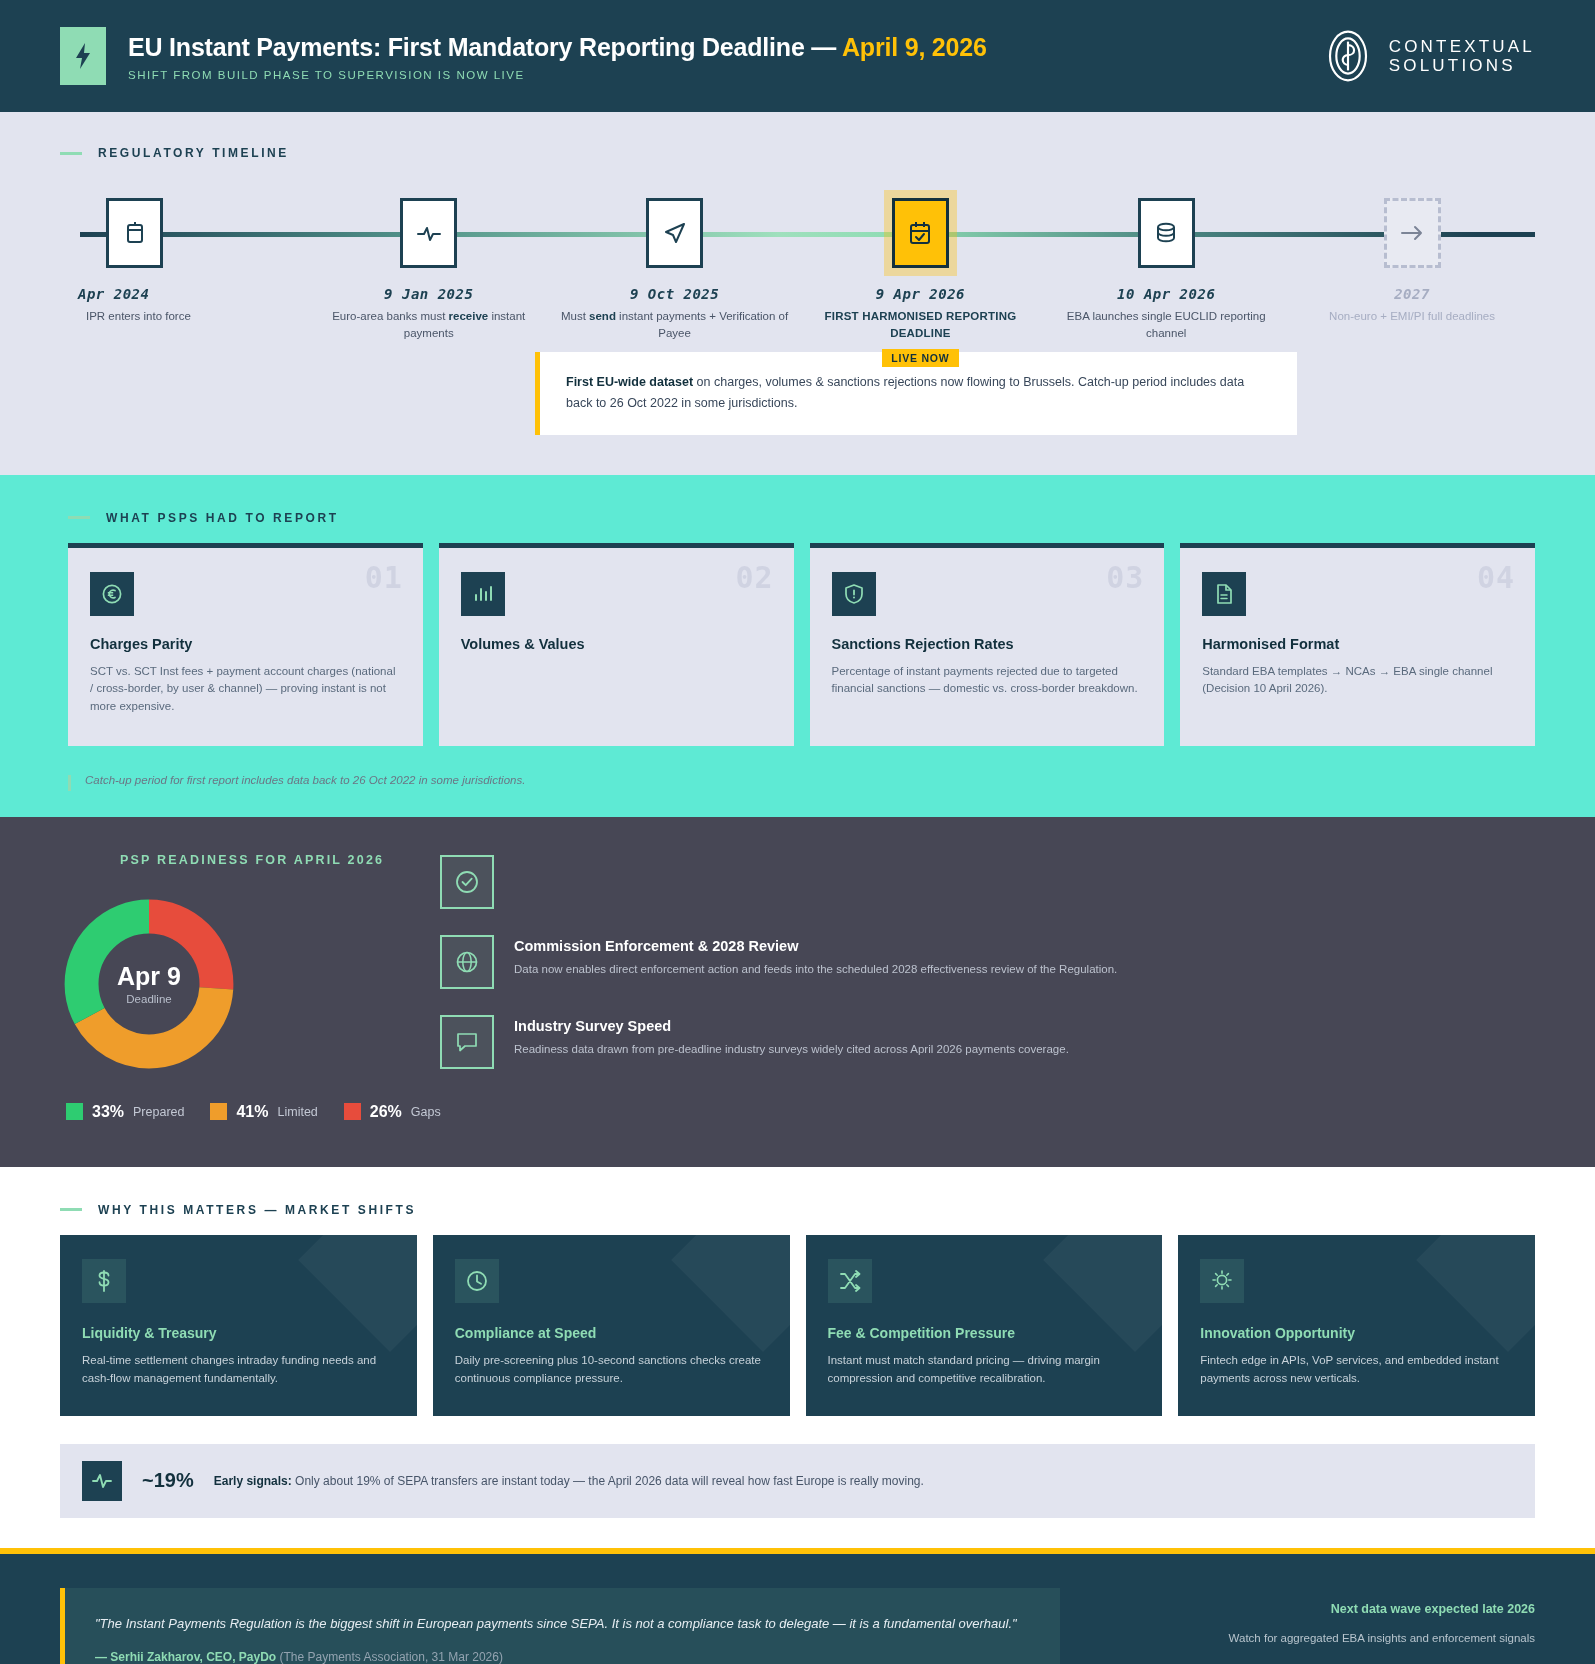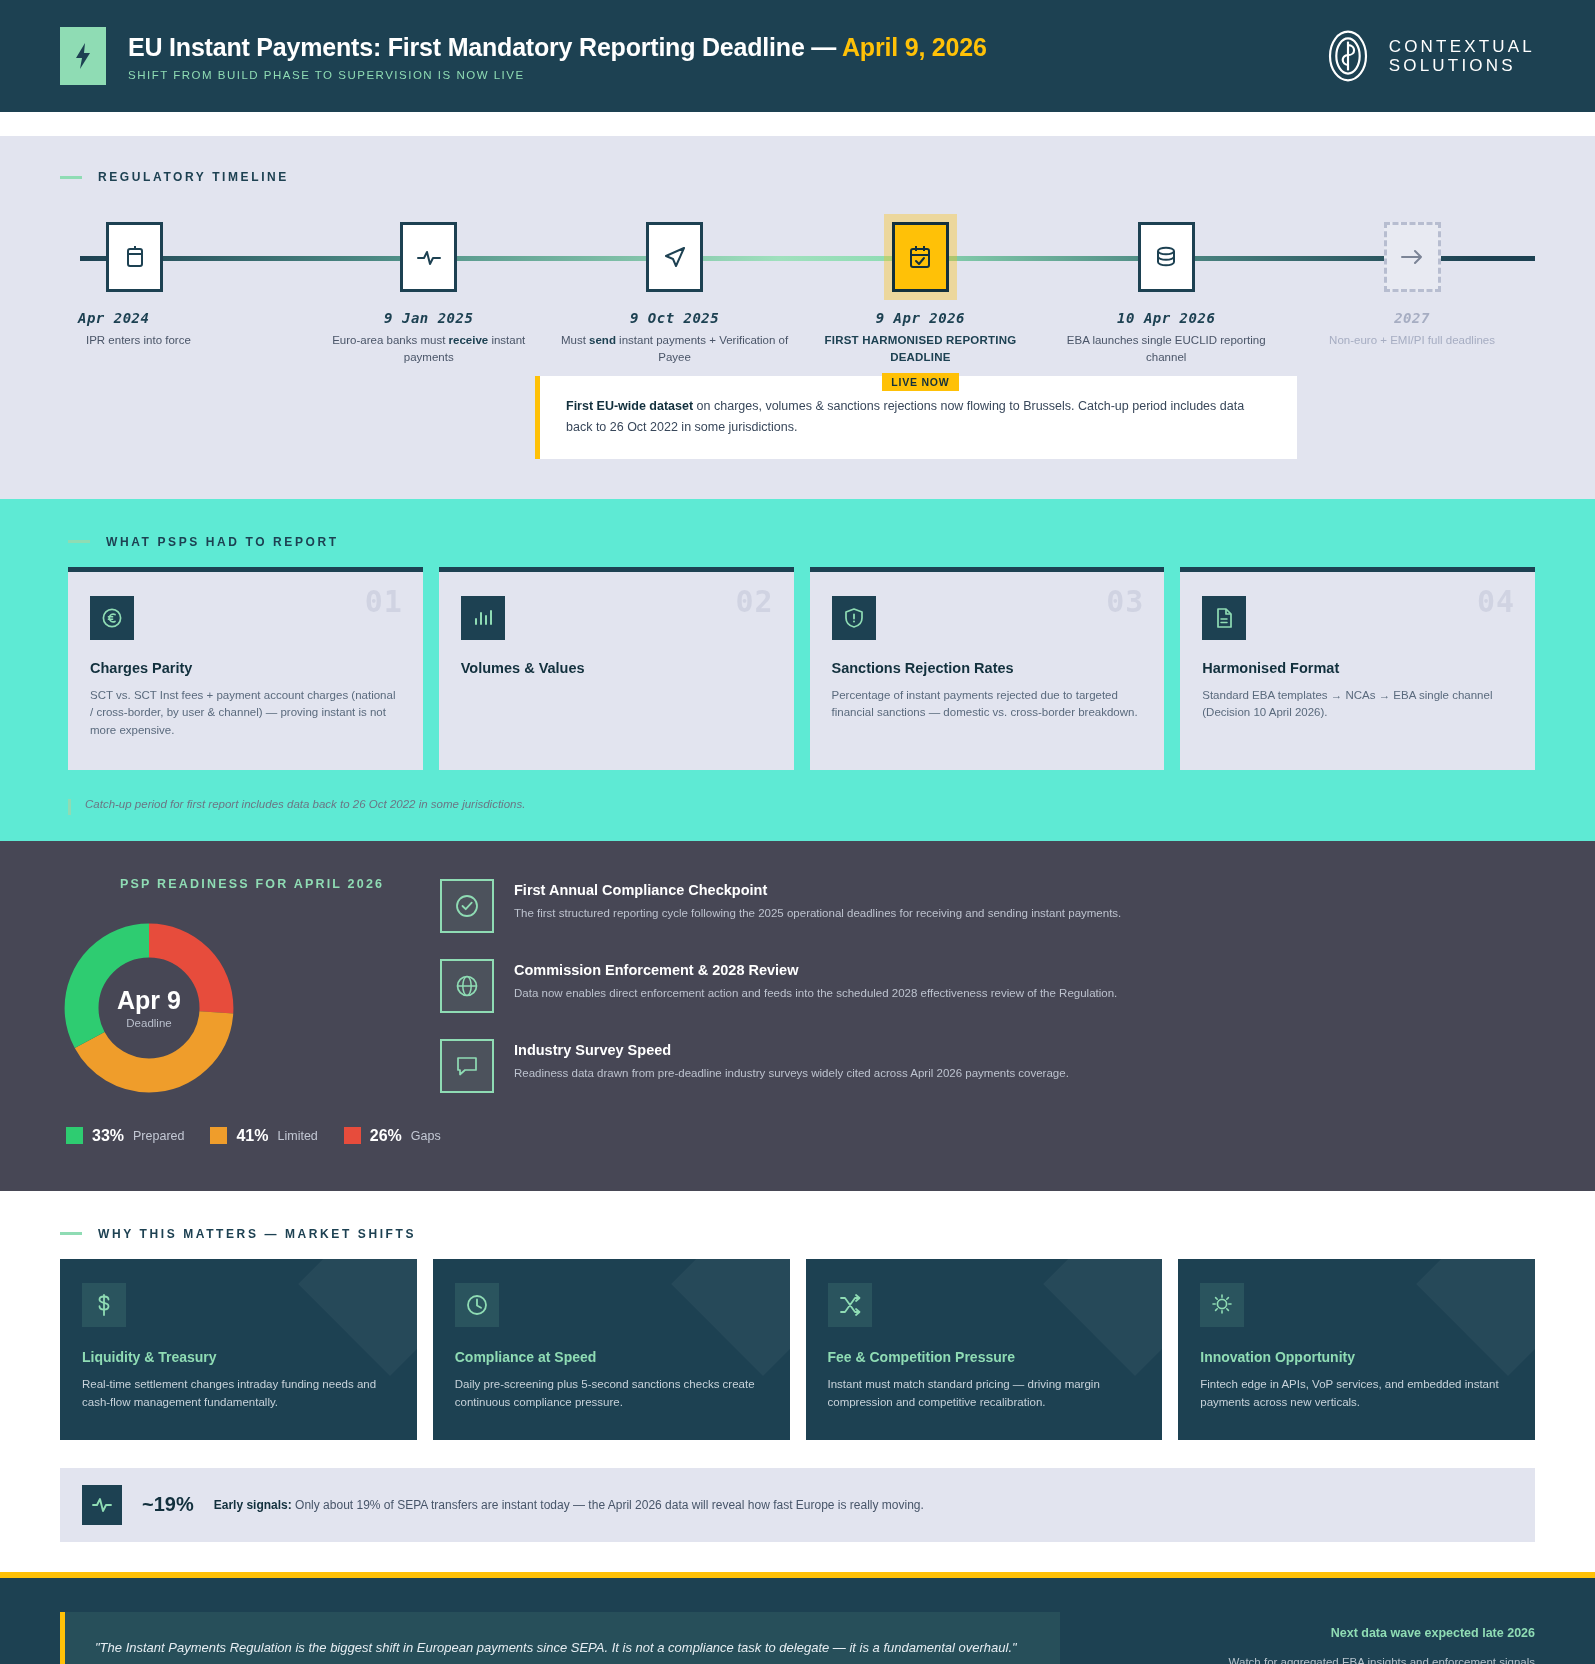--- a/index.html
+++ b/index.html
@@ -40,21 +40,21 @@
     margin-top: 7px; font-weight: 500;
   }
   .brand { display:flex; align-items:center; gap:14px; flex:0 0 auto; }
   .brand-mark { width: 54px; height: 54px; }
   .brand-words { line-height: 1.12; }
   .brand-words div {
     color:#ffffff; font-size: 17px; letter-spacing: 3.2px; font-weight: 400;
   }
 
   
-  .sec-timeline { background: #e2e4ef; padding: 34px 0 40px 0; margin-top: 24px; }
+  .sec-timeline { background: #e2e4ef; padding: 34px 0 40px 0; }
   .eyebrow {
     display:flex; align-items:center; gap: 16px;
     padding-left: 60px; margin-bottom: 16px;
   }
   .eyebrow .dash { width: 22px; height: 3px; background:#8fdcb4; }
   .eyebrow .txt {
     font-size: 12px; letter-spacing: 2.6px; font-weight: bold; color:#1d4152;
   }
   .tl-wrap { position: relative; height: 160px; margin: 6px 60px 0 60px; }
   .tl-line {
@@ -430,24 +430,20 @@
     </div>
 
     <div class="ready-right">
       <div class="rr-item">
         <div class="rr-icon">
           <svg width="26" height="26" viewBox="0 0 26 26">
               <circle cx="13" cy="13" r="10" fill="none" stroke="#8fdcb4" stroke-width="1.8"></circle>
               <path d="M8.5 13 l3.2 3.2 l6 -6.6" fill="none" stroke="#8fdcb4" stroke-width="1.8" stroke-linecap="round" stroke-linejoin="round"></path>
             </svg>
         </div>
-        <div>
-          <div class="rr-title">First Annual Compliance Checkpoint</div>
-          <div class="rr-body">The first structured reporting cycle following the 2025 operational deadlines for receiving and sending instant payments.</div>
-        </div>
       </div>
       <div class="rr-item">
         <div class="rr-icon">
           <svg width="26" height="26" viewBox="0 0 26 26">
               <circle cx="13" cy="13" r="9.5" fill="none" stroke="#8fdcb4" stroke-width="1.7"></circle>
               <ellipse cx="13" cy="13" rx="4.2" ry="9.5" fill="none" stroke="#8fdcb4" stroke-width="1.5"></ellipse>
               <path d="M3.5 13 h19" stroke="#8fdcb4" stroke-width="1.5"></path>
             </svg>
         </div>
         <div>
@@ -488,21 +484,21 @@
       </div>
 
       <div class="wcard">
         <div class="wcard-icon">
           <svg width="24" height="24" viewBox="0 0 24 24">
               <circle cx="12" cy="12" r="9" fill="none" stroke="#8fdcb4" stroke-width="1.8"></circle>
               <path d="M12 6.5 v6 l4 2.2" fill="none" stroke="#8fdcb4" stroke-width="1.8" stroke-linecap="round" stroke-linejoin="round"></path>
             </svg>
         </div>
         <div class="wcard-title">Compliance at Speed</div>
-        <div class="wcard-body">Daily pre-screening plus 5-second sanctions checks create continuous compliance pressure.</div>
+        <div class="wcard-body">Daily pre-screening plus 10-second sanctions checks create continuous compliance pressure.</div>
       </div>
 
       <div class="wcard">
         <div class="wcard-icon">
           <svg width="24" height="24" viewBox="0 0 24 24">
               <path d="M3 5 h4 l10 14 h4 M3 19 h4 l10 -14 h4" fill="none" stroke="#8fdcb4" stroke-width="1.8" stroke-linecap="round" stroke-linejoin="round"></path>
               <path d="M18 2 l3.5 3 l-3.5 3 M18 16 l3.5 3 l-3.5 3" fill="none" stroke="#8fdcb4" stroke-width="1.8" stroke-linecap="round" stroke-linejoin="round"></path>
             </svg>
         </div>
         <div class="wcard-title">Fee &amp; Competition Pressure</div>

